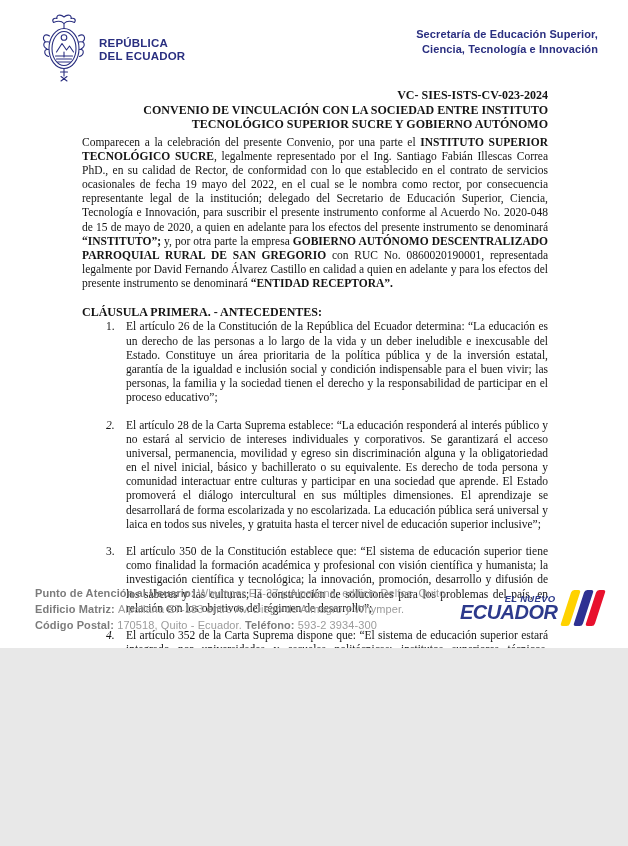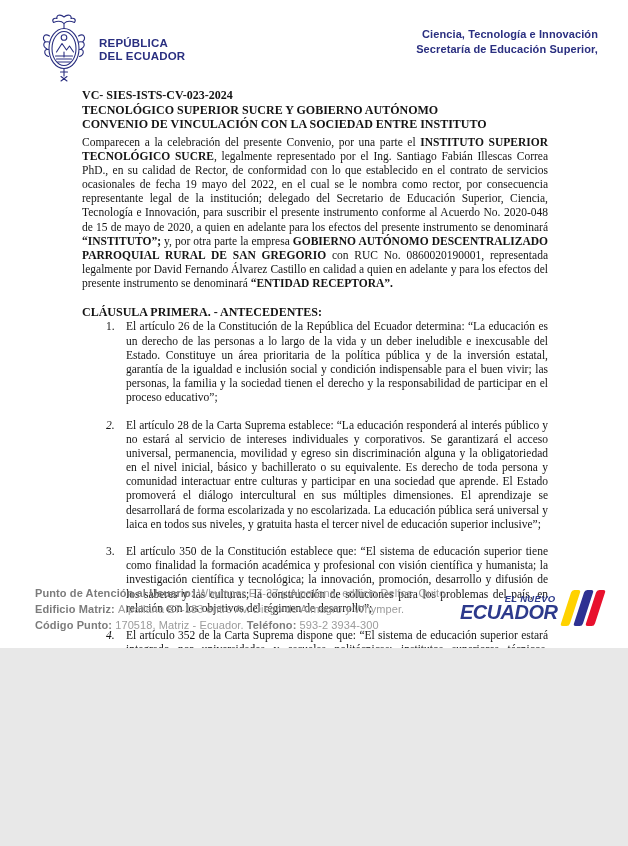--- a/index.html
+++ b/index.html
@@ -19,21 +19,21 @@
   .header-right {
     position:absolute; top:27px; right:30px; text-align:right;
     font-family:"Liberation Sans", sans-serif; font-weight:bold;
     color:#2a2f80; font-size:11px; line-height:1.35; letter-spacing:.1px;
   }
   
   .doc {
     position:absolute; top:88px; left:82px; width:466px;
     font-size:11.5px; line-height:1.235;
   }
-  .doc-code, .doc-title-line { text-align:left; font-weight:bold; font-size:12px; line-height:1.21; }
+  .doc-code, .doc-title-line { text-align:right; font-weight:bold; font-size:12px; line-height:1.21; }
   .intro { margin-top:3px; text-align:justify; }
   .para2 { text-align:justify; }
   .clause-heading { font-weight:bold; font-size:12px; margin-top:14px; margin-bottom:0; }
   .ant-item { display:flex; margin-bottom:13px; }
   .ant-num { flex:none; width:20px; margin-left:24px; }
   .ant-num.it { font-style:italic; }
   .ant-body { flex:1; text-align:justify; }
   .seg-b { font-weight:bold; }
   .seg-i { }
   
@@ -74,28 +74,28 @@
         <path d="M28 56.5 L28 64 M24.5 60 H31.5 M25 64.5 L31 69 M31 64.5 L25 69"></path>
       </svg>
     </span>
     <div class="republic">
       <div>REPÚBLICA</div>
       <div>DEL ECUADOR</div>
     </div>
   </div>
 
   <div class="header-right">
+    <div>Secretaría de Educación Superior,</div>
     <div>Ciencia, Tecnología e Innovación</div>
-    <div>Secretaría de Educación Superior,</div>
   </div>
 
   <div class="doc">
     <div class="doc-code">VC- SIES-ISTS-CV-023-2024</div>
+    <div class="doc-title-line">CONVENIO DE VINCULACIÓN CON LA SOCIEDAD ENTRE INSTITUTO</div>
     <div class="doc-title-line">TECNOLÓGICO SUPERIOR SUCRE Y GOBIERNO AUTÓNOMO</div>
-    <div class="doc-title-line">CONVENIO DE VINCULACIÓN CON LA SOCIEDAD ENTRE INSTITUTO</div>
 
     <p class="intro"><span>Comparecen a la celebración del presente Convenio, por una parte el </span><span class="seg-b">INSTITUTO SUPERIOR TECNOLÓGICO SUCRE</span><span>, legalmente representado por el Ing. Santiago Fabián Illescas Correa PhD., en su calidad de Rector, de conformidad con lo que establecido en el contrato de servicios ocasionales de fecha 19 mayo del 2022, en el cual se le nombra como rector, por consecuencia representante legal de la institución; delegado del Secretario de Educación Superior, Ciencia, Tecnología e Innovación, para suscribir el presente instrumento conforme al Acuerdo No. 2020-048 de 15 de mayo de 2020, a quien en adelante para los efectos del presente instrumento se denominará </span><span class="seg-b">“INSTITUTO”;</span><span> y, por otra parte la empresa </span><span class="seg-b">GOBIERNO AUTÓNOMO DESCENTRALIZADO PARROQUIAL RURAL DE SAN GREGORIO</span><span> con RUC No. 0860020190001, representada legalmente por David Fernando Álvarez Castillo en calidad a quien en adelante y para los efectos del presente instrumento se denominará </span><span class="seg-b">“ENTIDAD RECEPTORA”.</span></p>
 
     <div class="clause-heading">CLÁUSULA PRIMERA. - ANTECEDENTES:</div>
 
     <div id="antecedentes">
         <div class="ant-item">
           <span class="ant-num">1.</span>
           <div class="ant-body"><span>El artículo 26 de la Constitución de la República del Ecuador determina: </span><span class="seg-i">“La educación es un derecho de las personas a lo largo de la vida y un deber ineludible e inexcusable del Estado. Constituye un área prioritaria de la política pública y de la inversión estatal, garantía de la igualdad e inclusión social y condición indispensable para el buen vivir; las personas, la familia y la sociedad tienen el derecho y la responsabilidad de participar en el proceso educativo”</span><span>;</span></div>
         </div>
@@ -110,21 +110,21 @@
         <div class="ant-item">
           <span class="ant-num it">4.</span>
           <div class="ant-body"><span>El artículo 352 de la Carta Suprema dispone que: </span><span class="seg-i">“El sistema de educación superior estará integrado por universidades y escuelas politécnicas; institutos superiores técnicos, tecnológicos y pedagógicos; y, conservatorios de música y artes, debidamente acreditados y evaluados. / Estas instituciones, sean públicas o particulares, no tendrán fines de lucro”</span><span>;</span></div>
         </div>
       </div>
   </div>
 
   <div class="footer-info">
     <div class="footer-line"><span class="seg-b">Punto de Atención al Usuario: </span><span>Whymper E7-37 y Alpallana, edificio Delfos, Quito</span></div>
     <div class="footer-line"><span class="seg-b">Edificio Matriz: </span><span>Alpallana E7-183 entre Av. Diego de Almagro y Whymper.</span></div>
-    <div class="footer-line"><span class="seg-b">Código Punto: </span><span>170518, Matriz - Ecuador. </span><span class="seg-b">Teléfono: </span><span>593-2 3934-300</span></div>
+    <div class="footer-line"><span class="seg-b">Código Postal: </span><span>170518, Quito - Ecuador. </span><span class="seg-b">Teléfono: </span><span>593-2 3934-300</span></div>
   </div>
 
   <div class="footer-logo">
     <div class="logo-text">
       <div class="logo-top">EL NUEVO</div>
       <div class="logo-main">ECUADOR</div>
     </div>
     <div class="stripes">
       <span class="stripe" id="stripe-yellow" style="background: rgb(255, 210, 0);"></span>
       <span class="stripe" id="stripe-blue" style="background: rgb(46, 49, 146);"></span>

